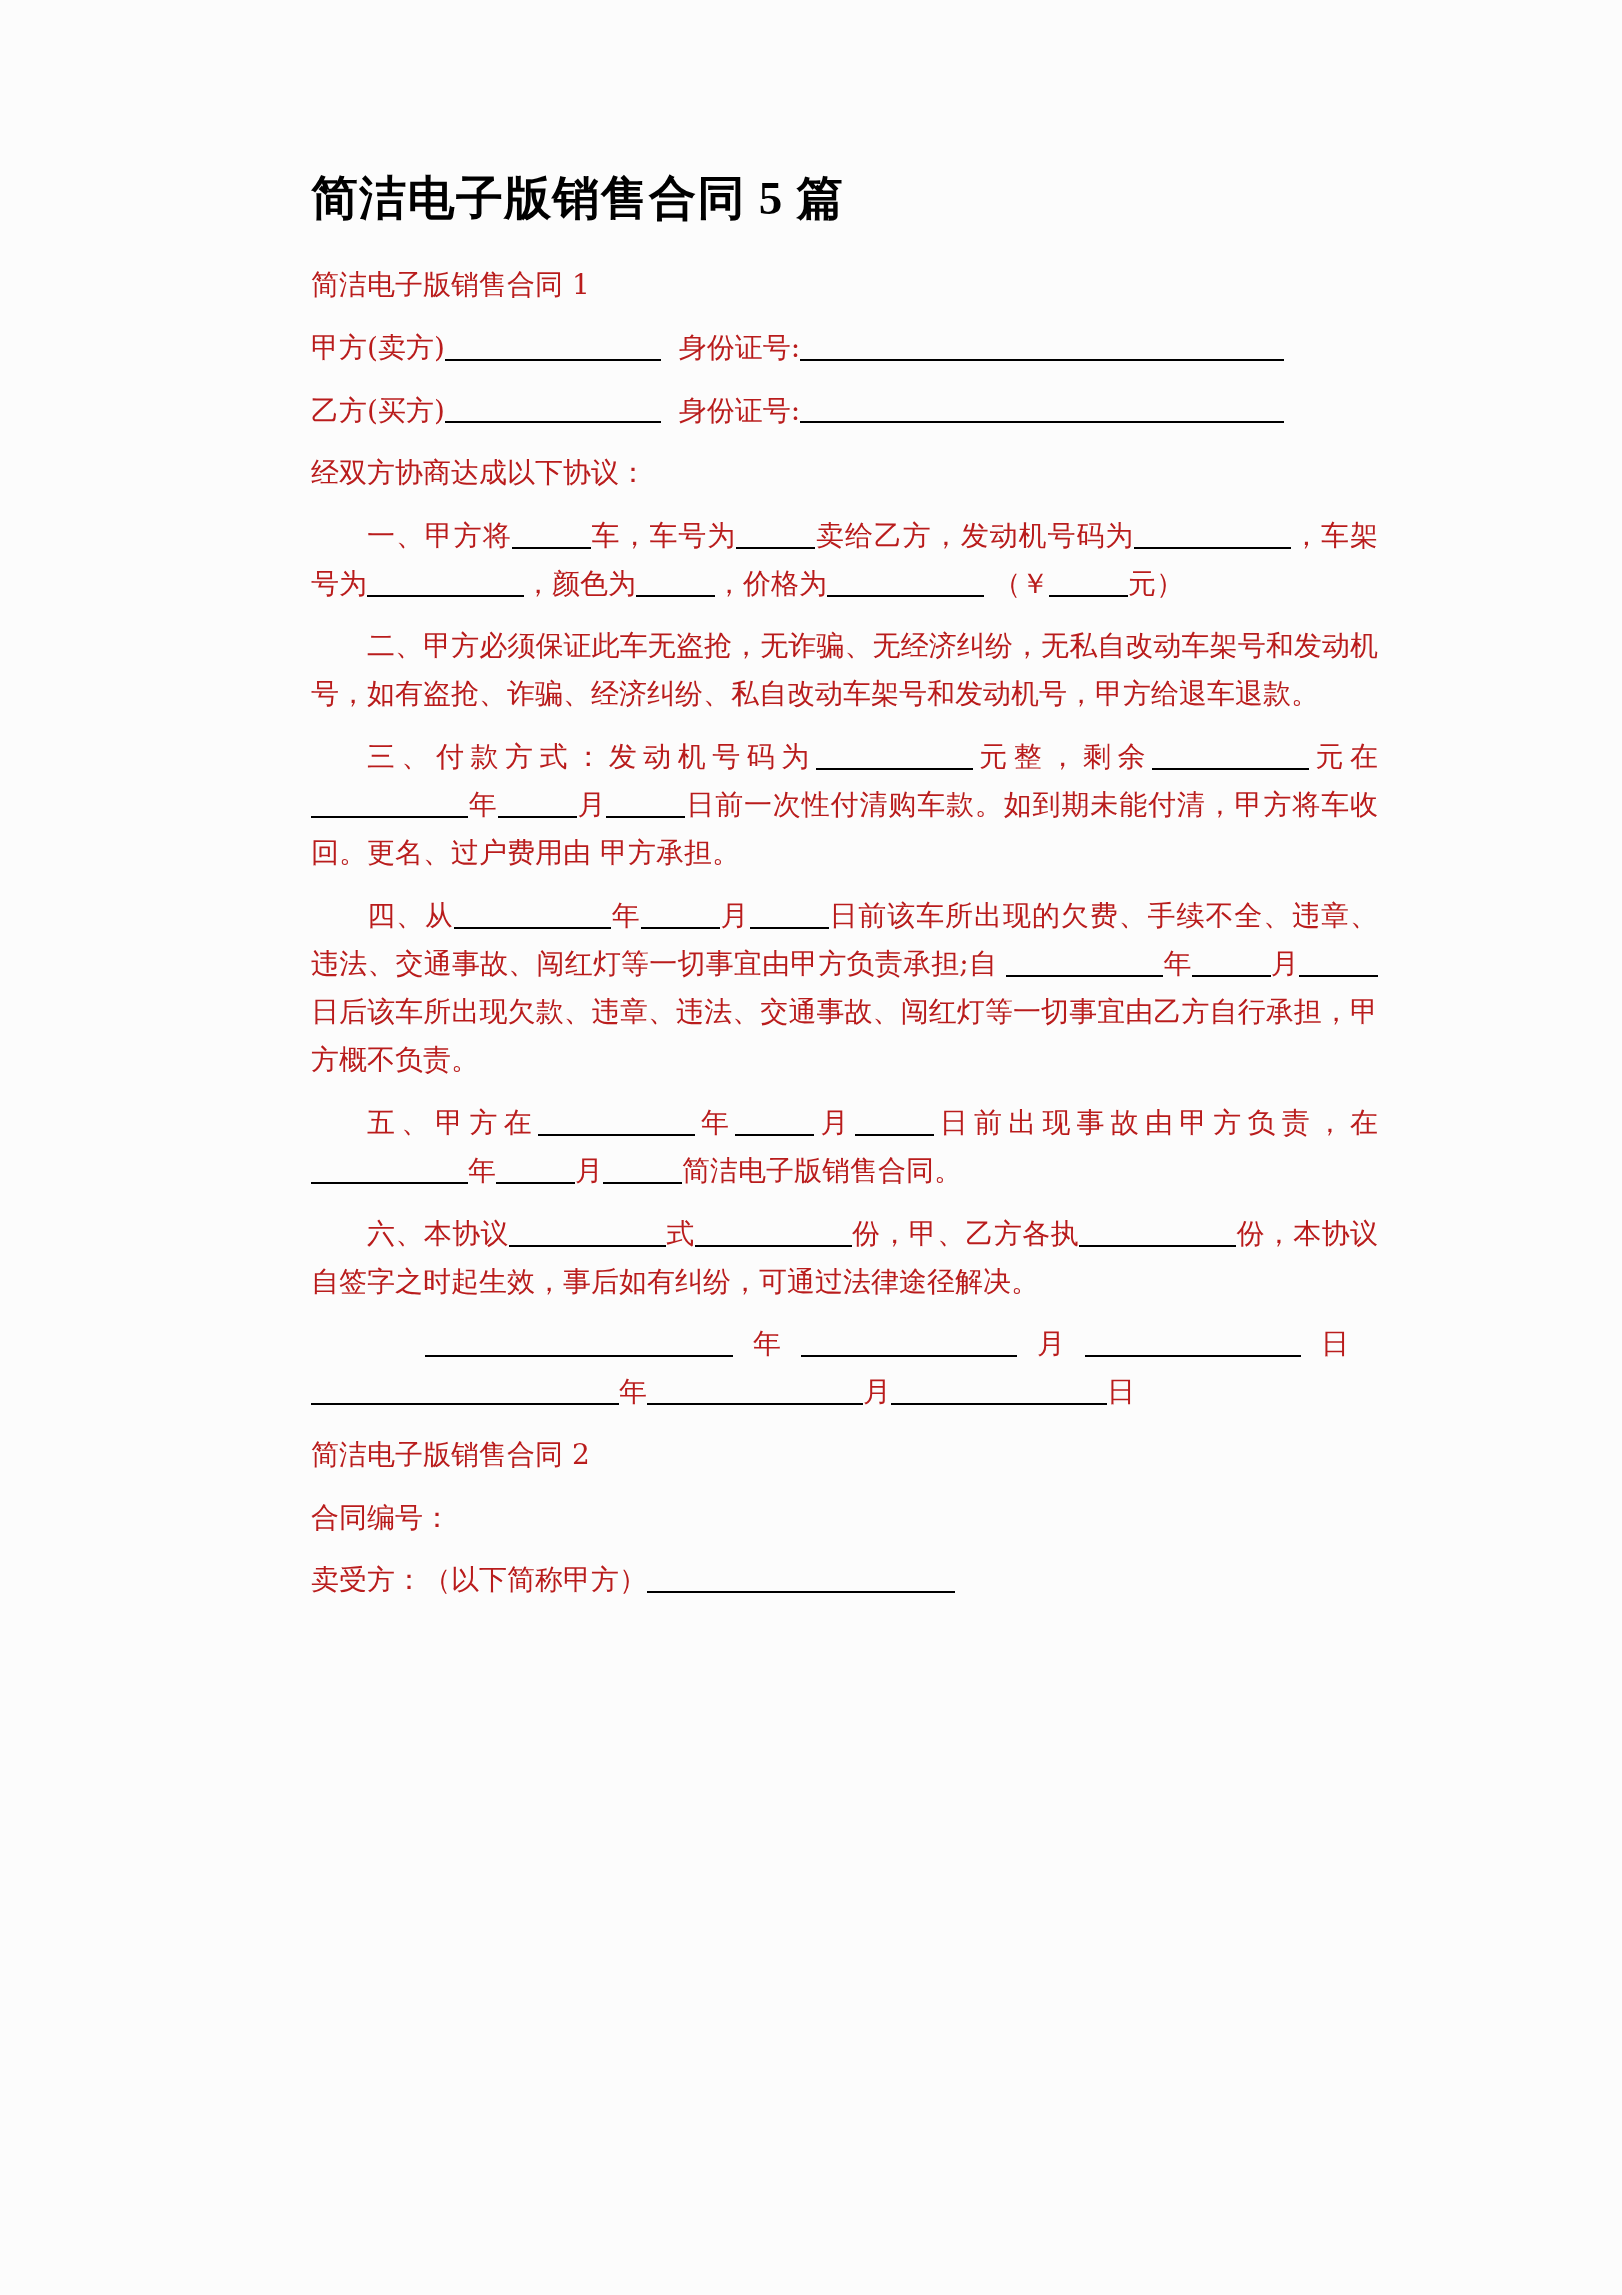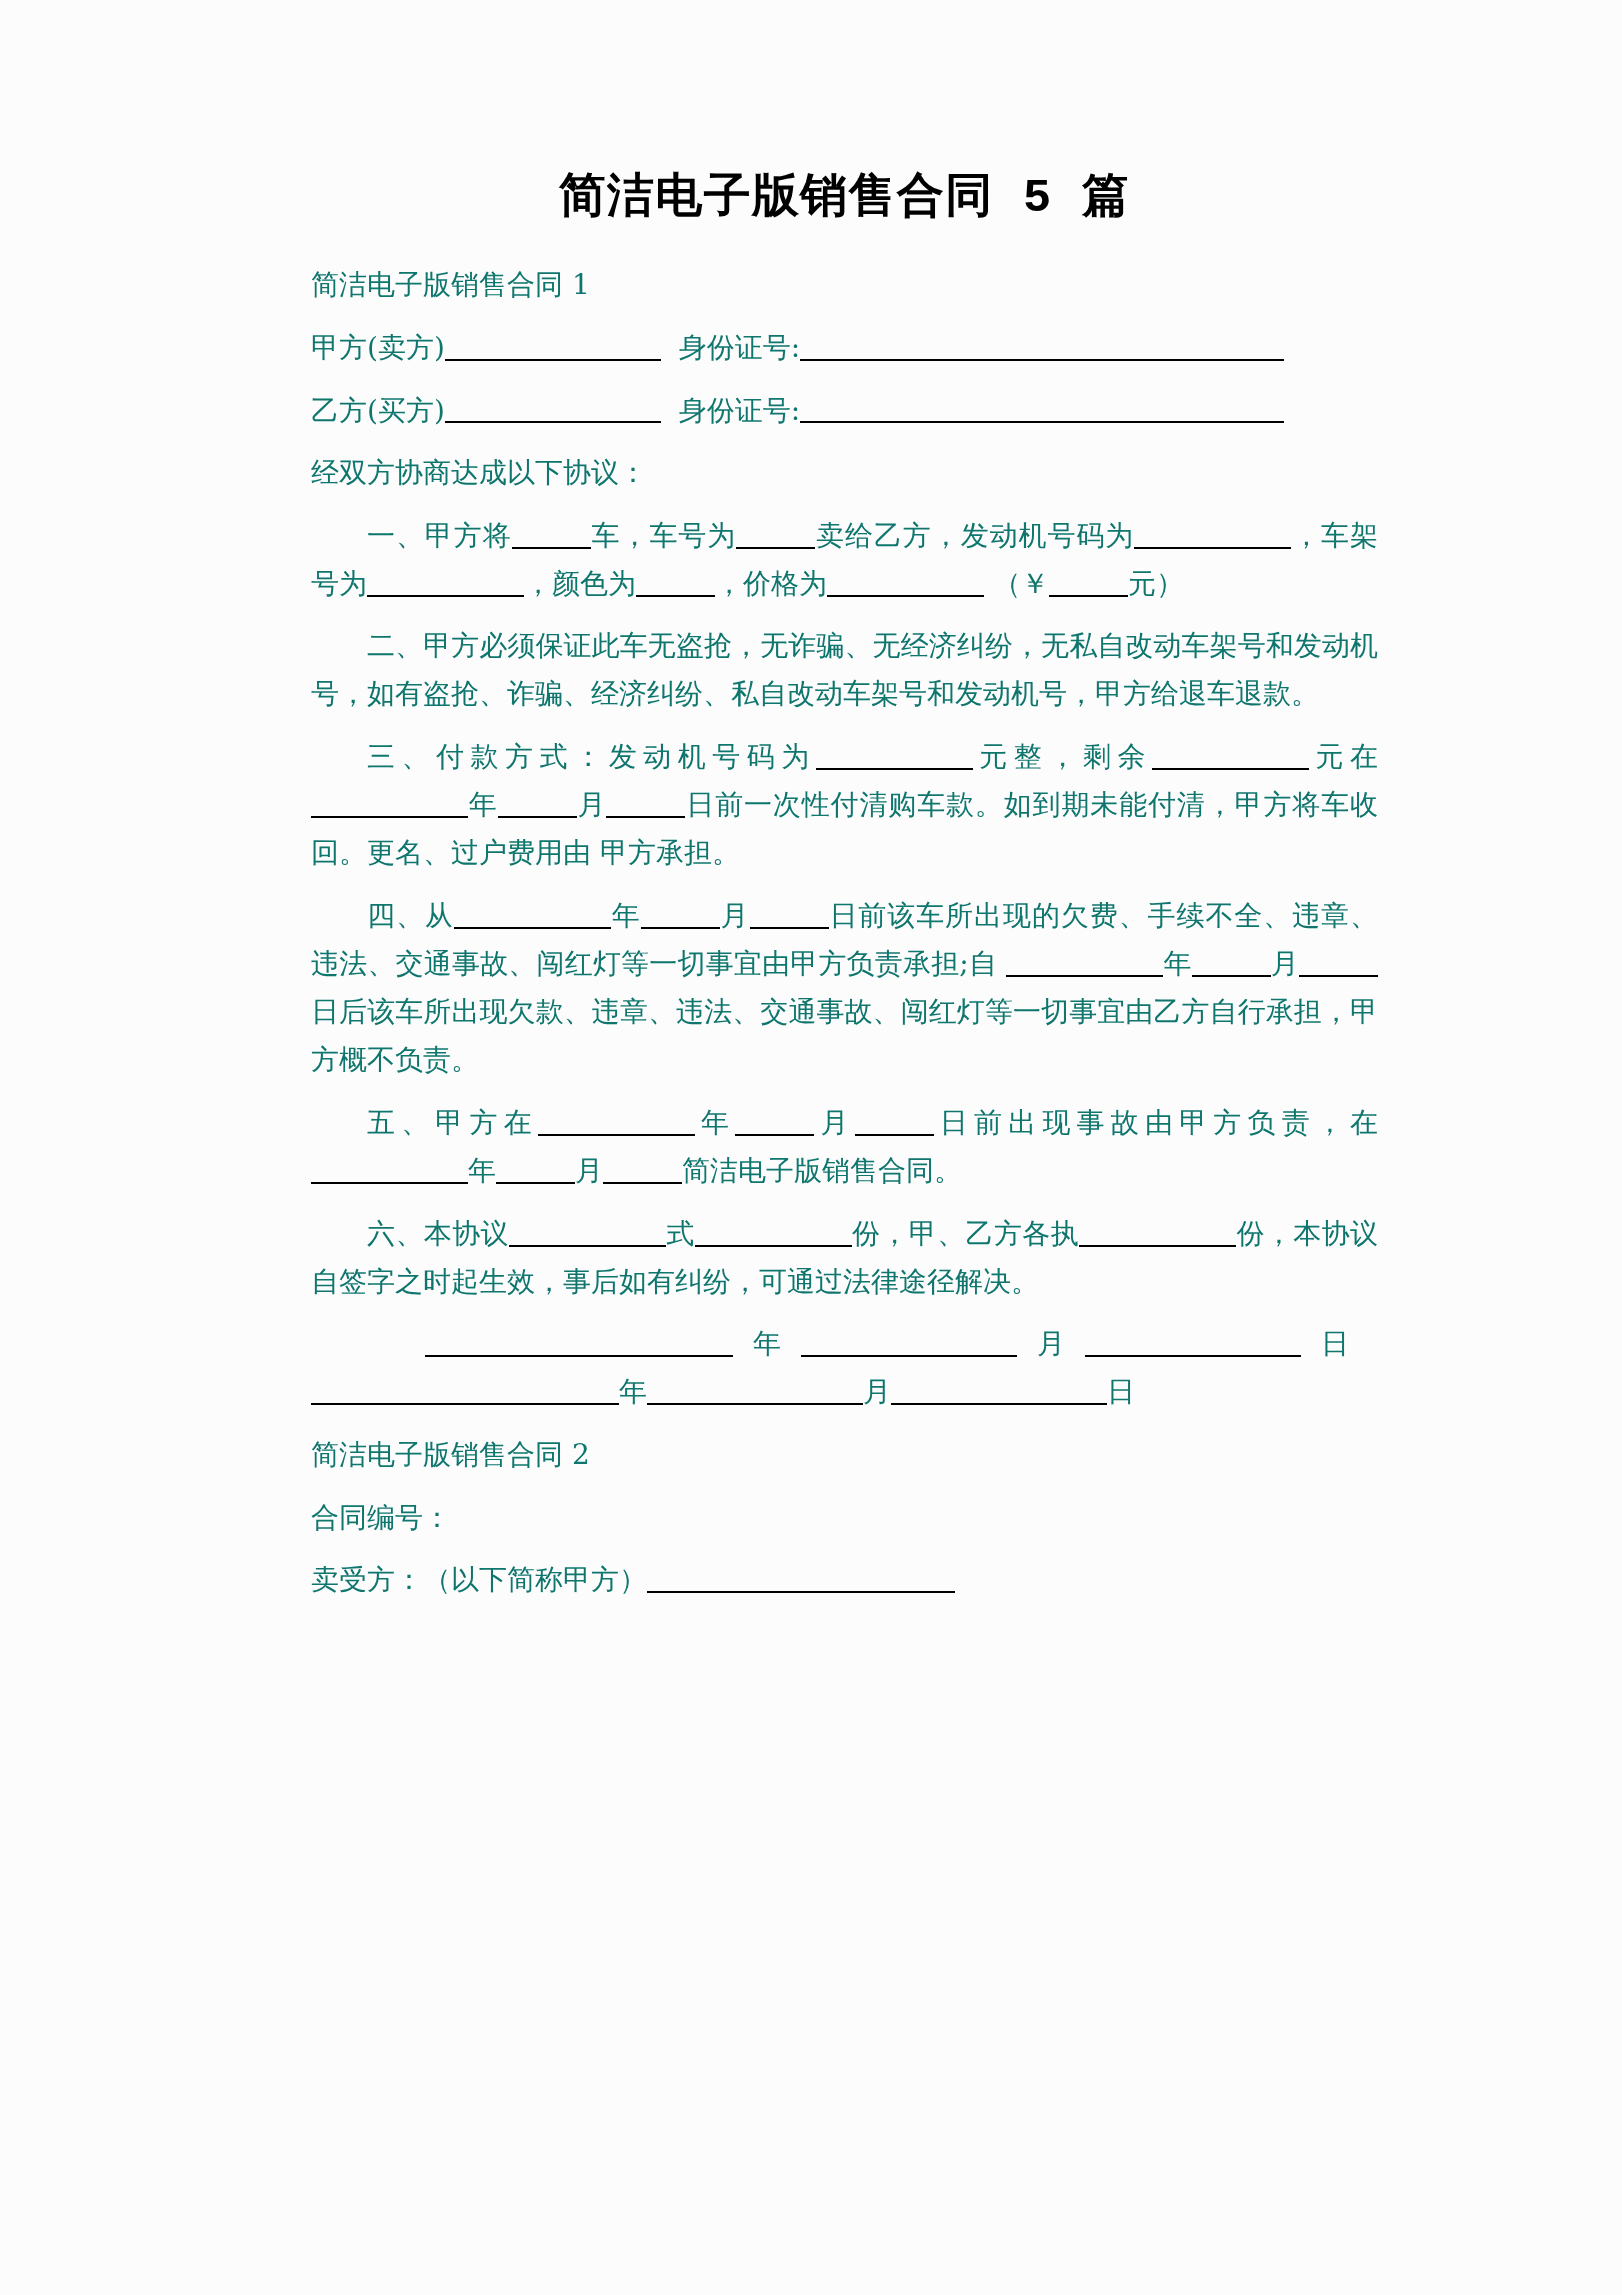--- a/index.html
+++ b/index.html
@@ -21,30 +21,29 @@
   .doc-body {
     position: absolute;
     left: 311px;
     top: 167px;
     width: 1067px;
   }
   .doc-title {
     font-size: 47px;
     font-weight: bold;
     color: #000;
-    text-align: center;
     line-height: 1.35;
     margin: 0 0 31px 0;
     letter-spacing: 1.3px;
-    font-family: Liberation Mono, monospace;
+    font-family: Liberation Serif, serif;
   }
   .para {
     font-size: 28px;
     line-height: 1.72;
-    color: #0f766e;
+    color: #b91c1c;
     margin: 0 0 14.4px 0;
     text-align: justify;
     text-justify: inter-character;
     word-break: break-all;
     font-family: "DejaVu Serif", "Liberation Serif", serif;
   }
   .para.indent {
     text-indent: 56px;
   }
   .para.noindent {

